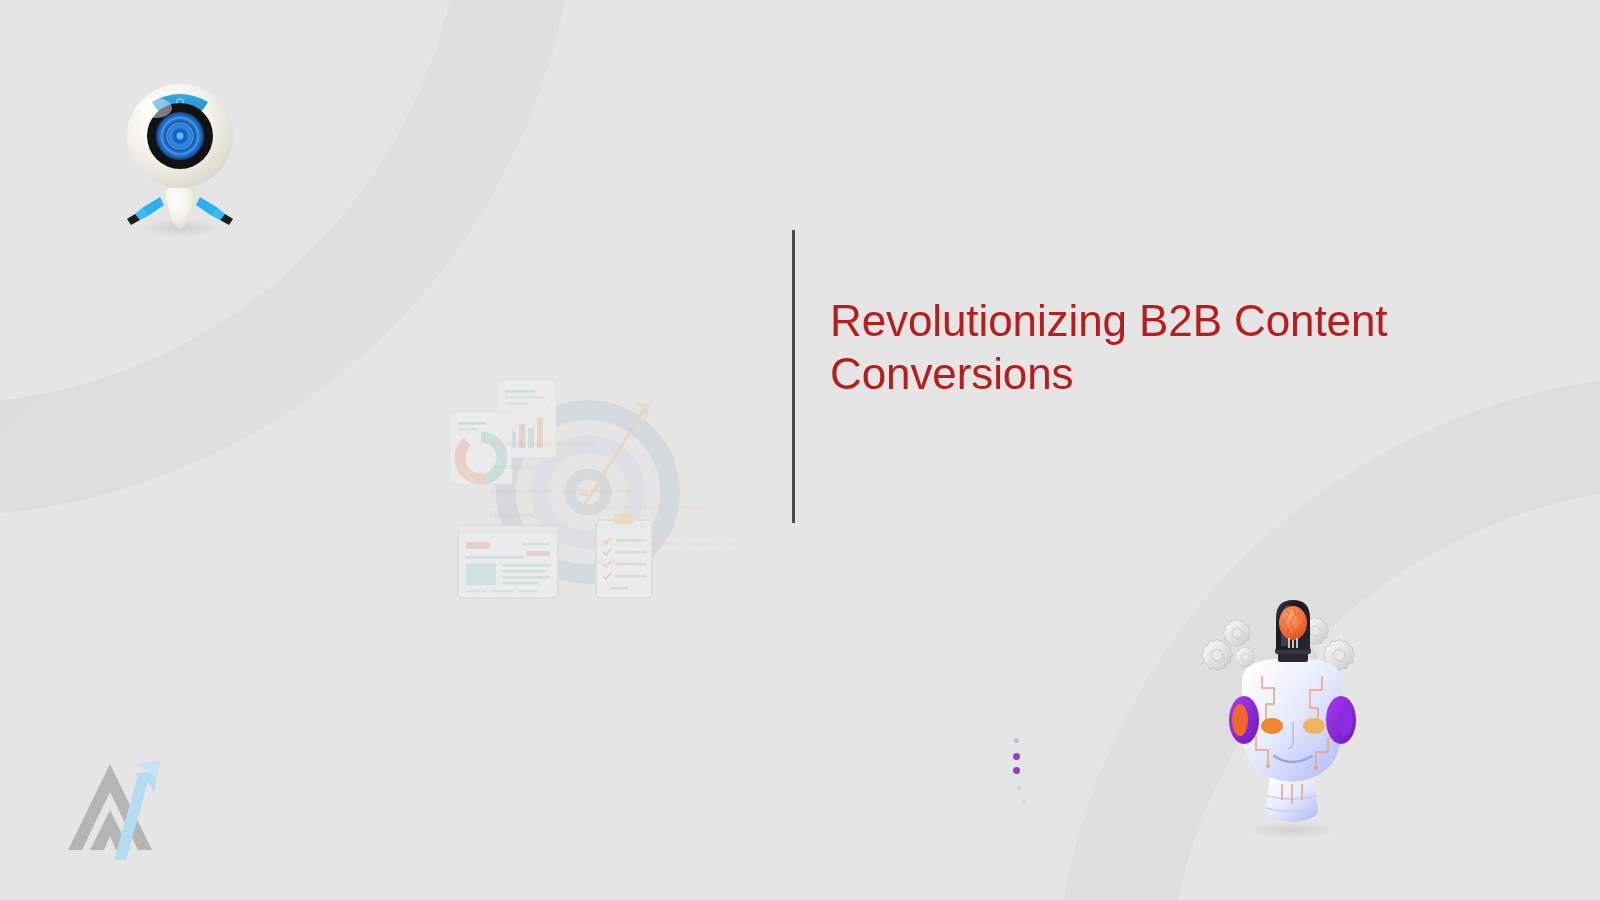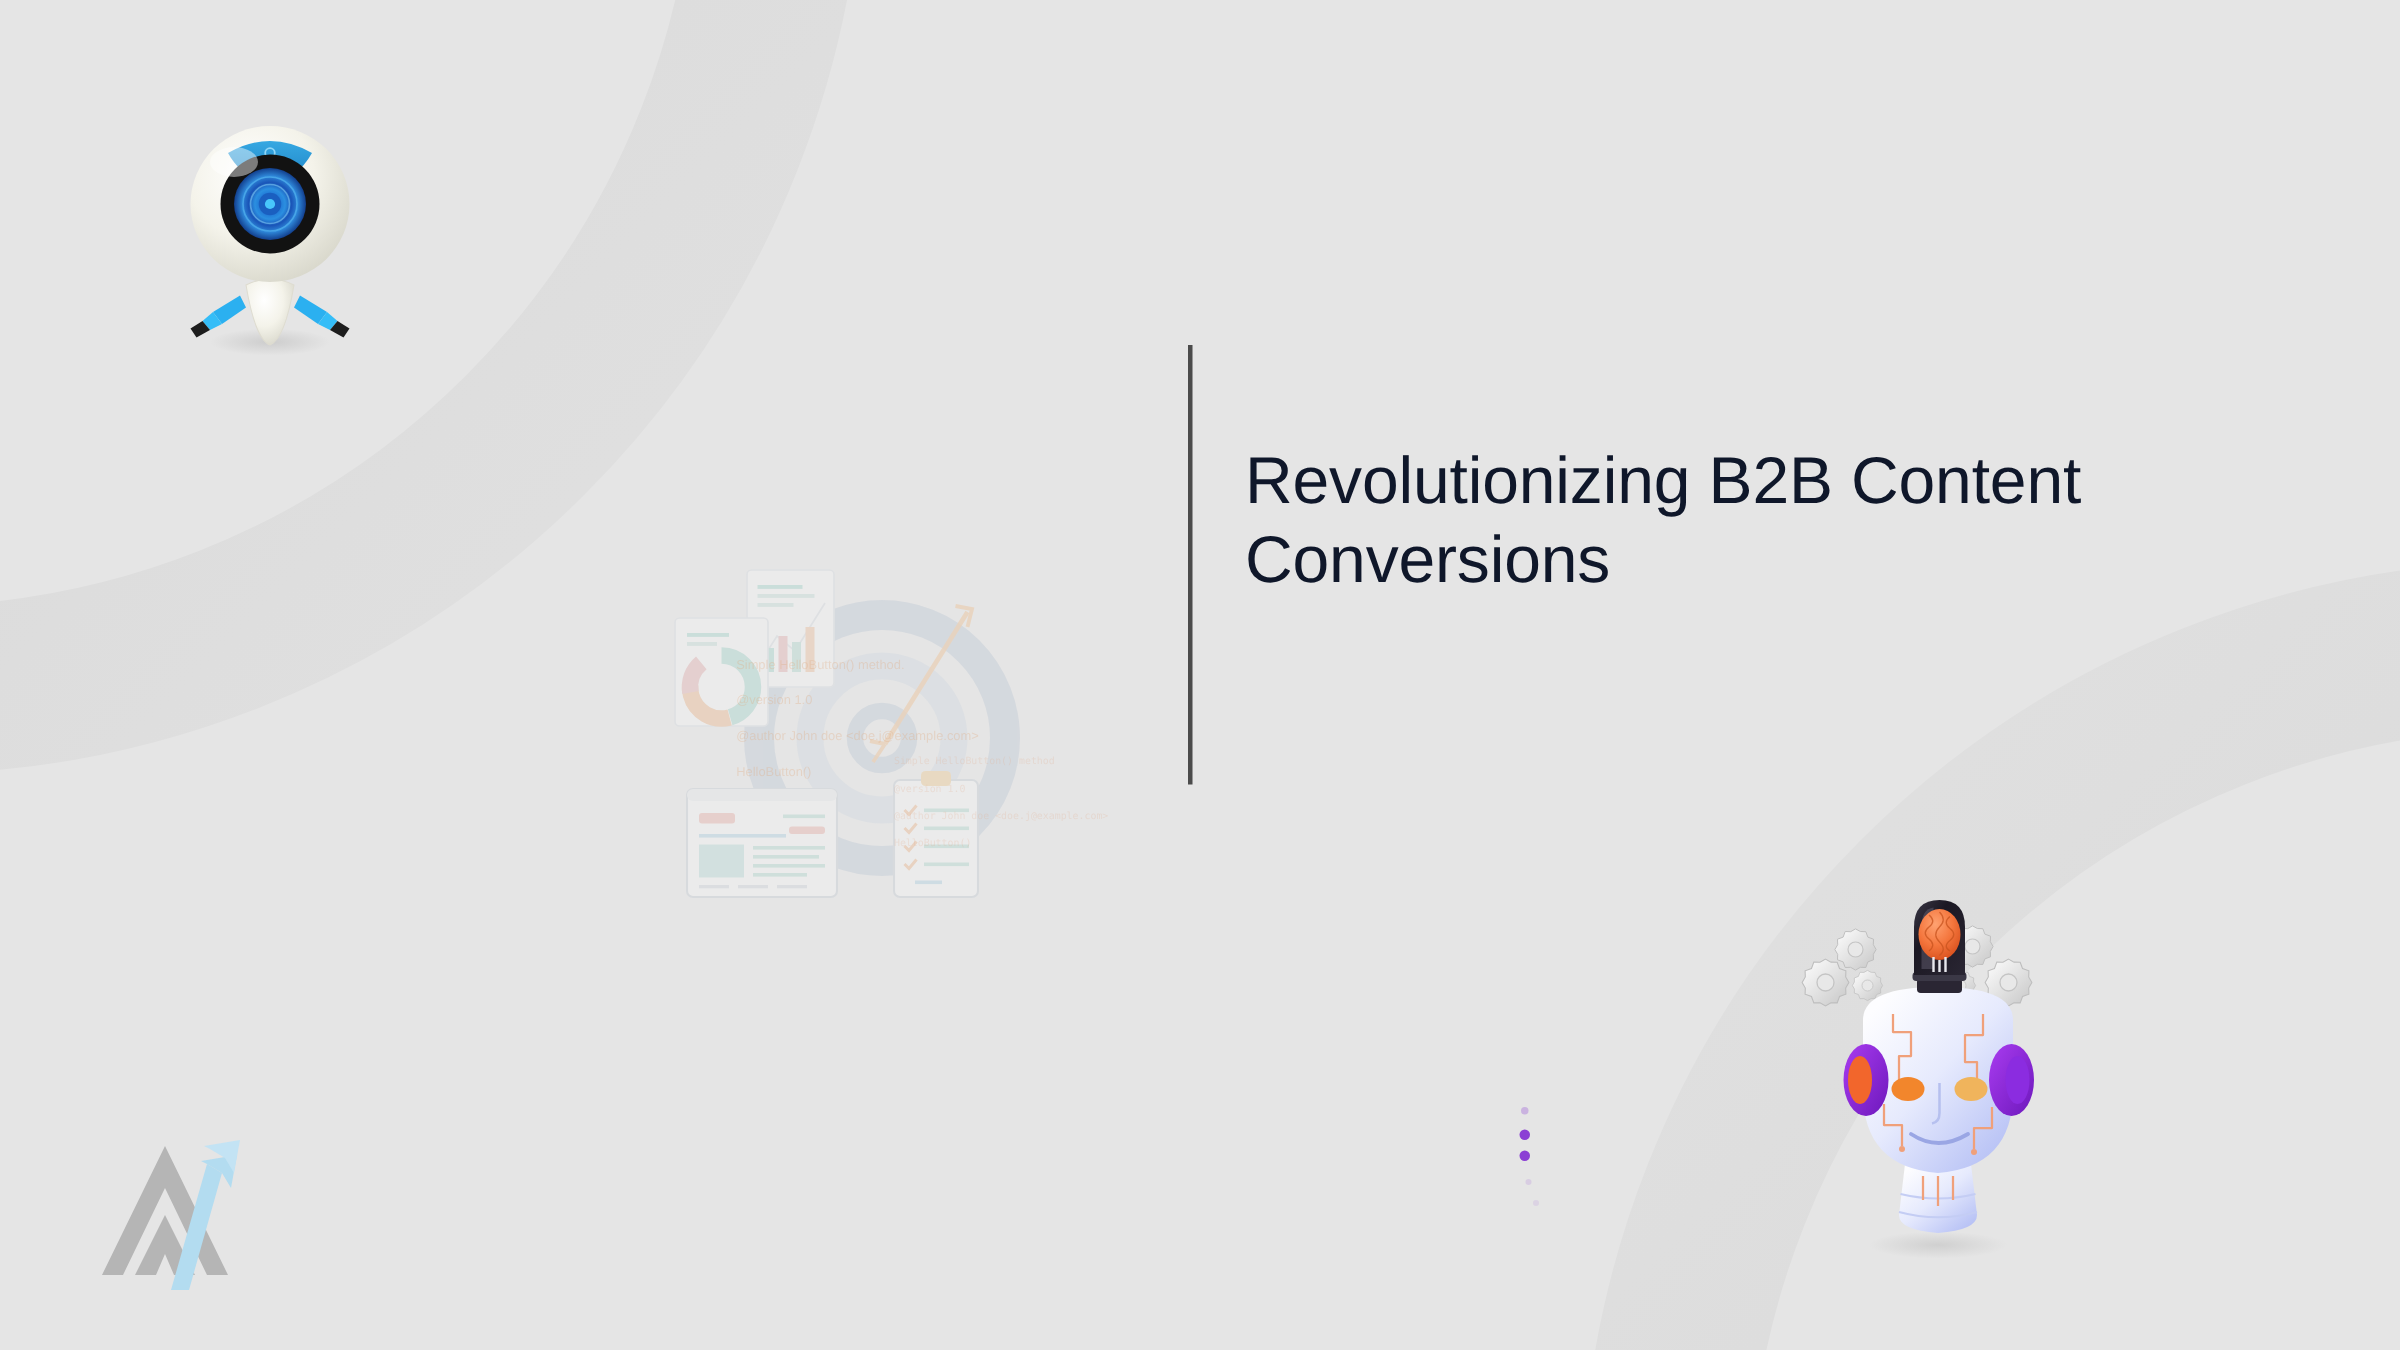--- a/index.html
+++ b/index.html
@@ -21,21 +21,21 @@
     width:300px; height:252px;
     opacity:0.30;
   }
   #center-illustration svg { width:100%; height:100%; display:block; }
 
   
   #code-watermark {
     position:absolute;
     left:486px; top:426px;
     width:250px;
-    font-family:Liberation Sans, sans-serif;
+    font-family:Liberation Serif, serif;
     font-size:8.6px;
     line-height:11.8px;
     color:#e0a87c;
     opacity:0.30;
     white-space:pre;
     pointer-events:none;
   }
   #code-watermark .ln2 { margin-top:13px; }
   #code-watermark-2 {
     position:absolute;
@@ -94,21 +94,21 @@
     width:3px; height:293px;
     background:#4b4b4b;
   }
   #slide-title {
     position:absolute;
     left:830px; top:294px;
     width:600px;
     font-size:44px;
     line-height:53px;
     font-weight:400;
-    color:#0f172a;
+    color:#b91c1c;
     letter-spacing:-0.1px;
   }
   #slide-title .tline { display:block; white-space:nowrap; }
 </style>
 </head>
 <body>
 
 <div id="bg-layer">
   <svg viewBox="0 0 1600 900" preserveAspectRatio="none">
     <defs>

